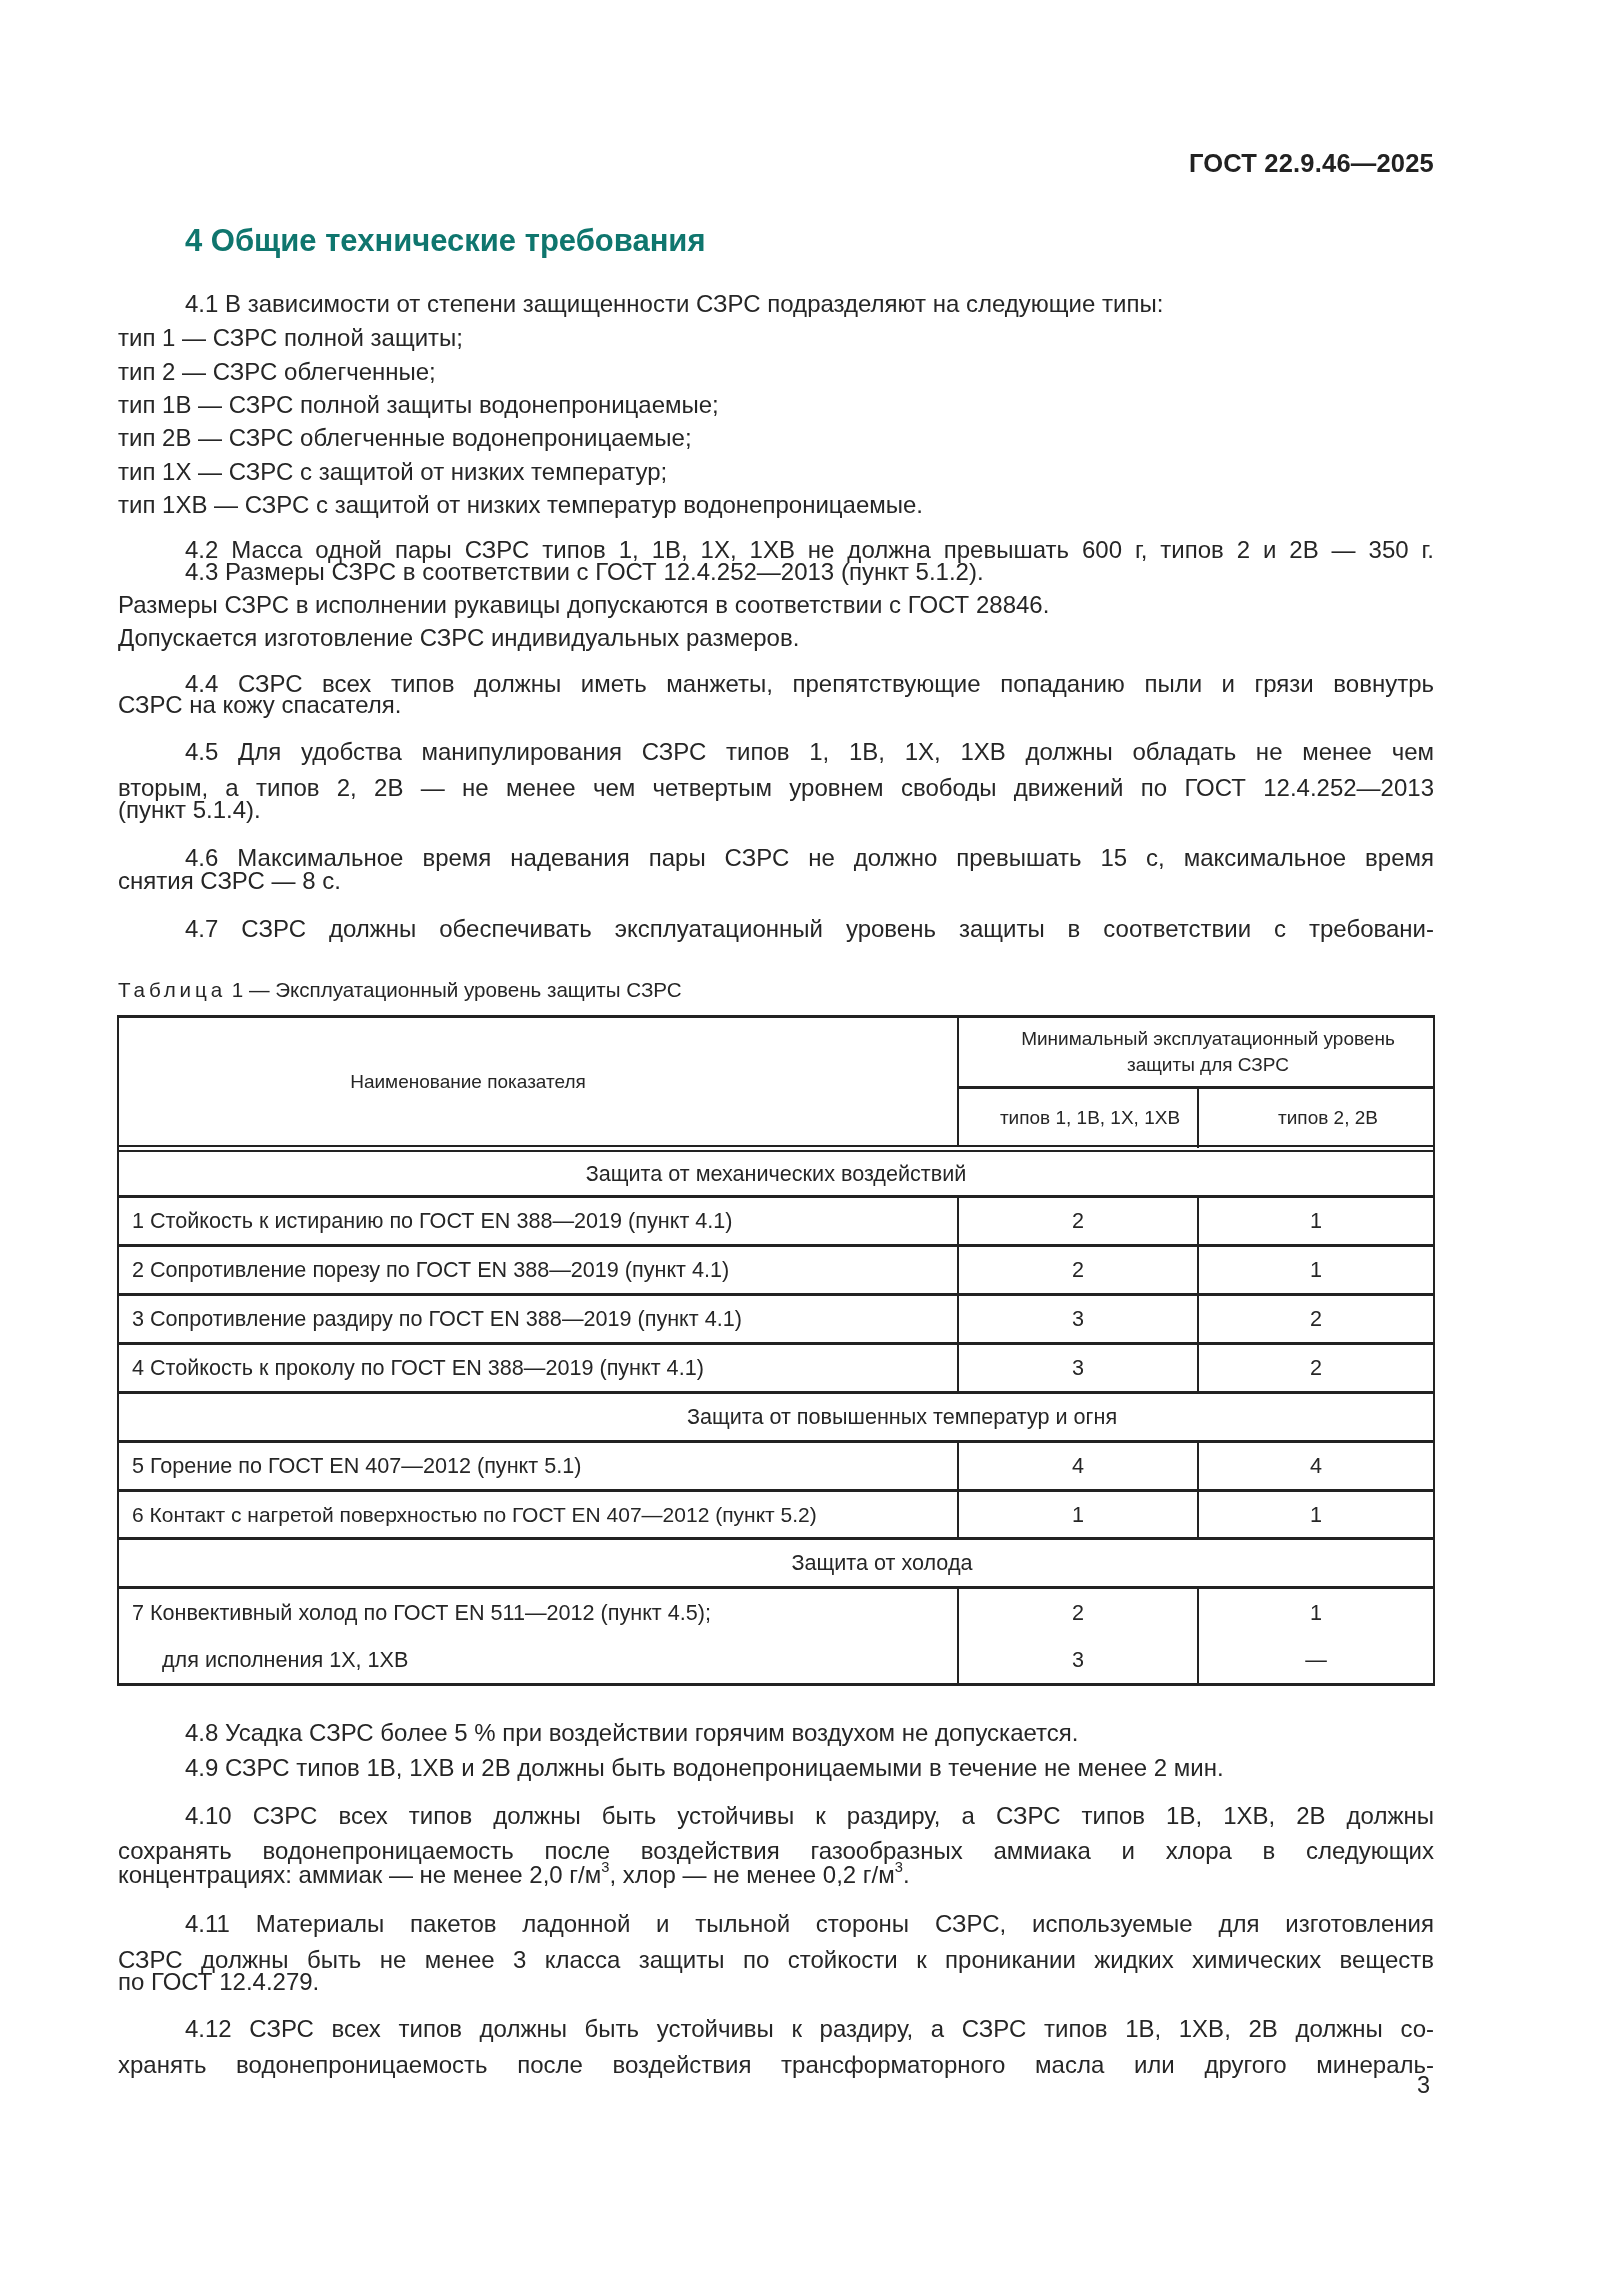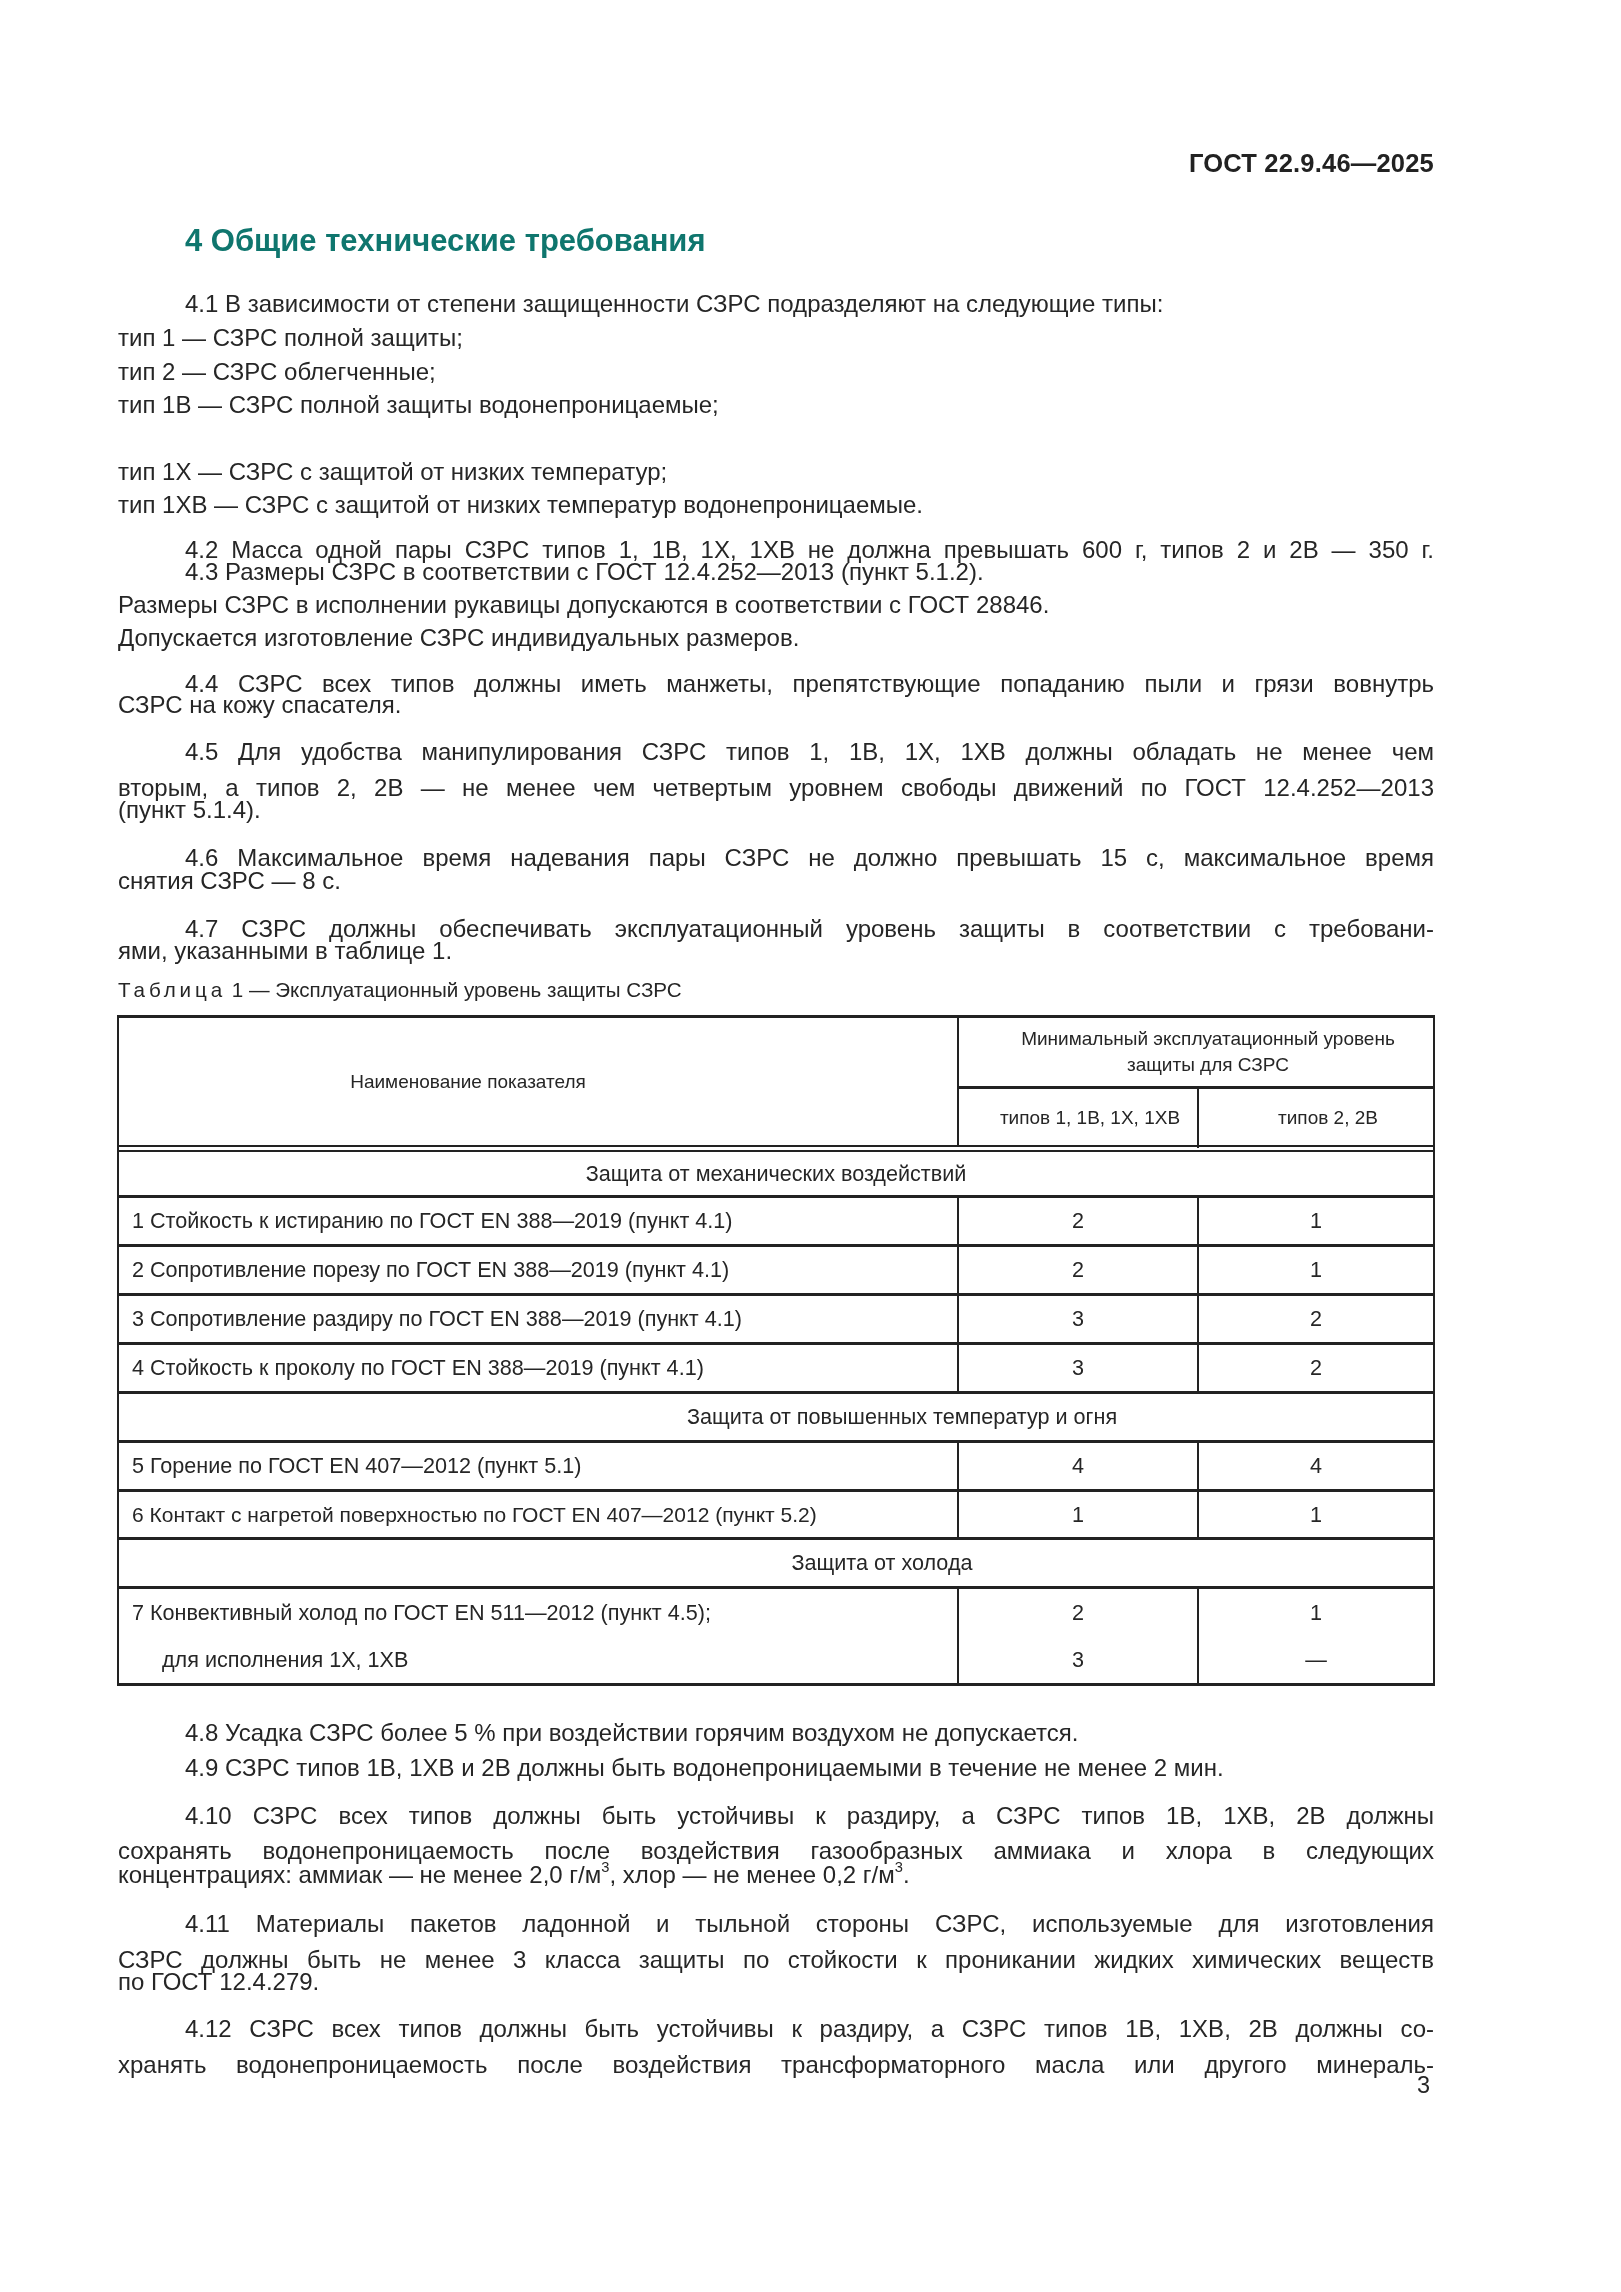--- a/index.html
+++ b/index.html
@@ -29,35 +29,35 @@
 
 <div class="page">
 
   <div class="doc-code">ГОСТ 22.9.46—2025</div>
   <div class="section-title">4 Общие технические требования</div>
 
   <div class="line ind" style="top:289px">4.1  В зависимости от степени защищенности СЗРС подразделяют на следующие типы:</div>
   <div class="line" style="top:323px">тип 1 — СЗРС полной защиты;</div>
   <div class="line" style="top:357px">тип 2 — СЗРС облегченные;</div>
   <div class="line" style="top:390px">тип 1В — СЗРС полной защиты водонепроницаемые;</div>
+  <div class="line" style="top:423px">тип 2В — СЗРС облегченные водонепроницаемые;</div>
   <div class="line" style="top:457px">тип 1Х — СЗРС с защитой от низких температур;</div>
   <div class="line" style="top:490px">тип 1ХВ — СЗРС с защитой от низких температур водонепроницаемые.</div>
   <div class="line ind just" style="top:523px">4.2  Масса одной пары СЗРС типов 1, 1В, 1Х, 1ХВ не должна превышать 600 г, типов 2 и 2В — 350 г.</div>
   <div class="line ind" style="top:557px">4.3  Размеры СЗРС в соответствии с ГОСТ 12.4.252—2013 (пункт 5.1.2).</div>
   <div class="line" style="top:590px">Размеры СЗРС в исполнении рукавицы допускаются в соответствии с ГОСТ 28846.</div>
   <div class="line" style="top:623px">Допускается изготовление СЗРС индивидуальных размеров.</div>
   <div class="line ind just" style="top:657px">4.4  СЗРС всех типов должны иметь манжеты, препятствующие попаданию пыли и грязи вовнутрь</div>
   <div class="line" style="top:690px">СЗРС на кожу спасателя.</div>
   <div class="line ind just" style="top:725px">4.5  Для удобства манипулирования СЗРС типов 1, 1В, 1Х, 1ХВ должны обладать не менее чем</div>
   <div class="line just" style="top:761px">вторым, а типов 2, 2В — не менее чем четвертым уровнем свободы движений по ГОСТ 12.4.252—2013</div>
   <div class="line" style="top:795px">(пункт 5.1.4).</div>
   <div class="line ind just" style="top:831px">4.6  Максимальное время надевания пары СЗРС не должно превышать 15 с, максимальное время</div>
   <div class="line" style="top:866px">снятия СЗРС — 8 с.</div>
   <div class="line ind just" style="top:902px">4.7  СЗРС должны обеспечивать эксплуатационный уровень защиты в соответствии с требовани-</div>
-  <div class="line" style="top:936px">ями, указанными в таблице 1.</div>
 
   <div class="caption">
     <span class="spaced">Таблица</span><span> 1 — Эксплуатационный уровень защиты СЗРС</span>
   </div>
 
   <div class="tbl">
 
     <div class="hline" style="top:0;height:2.9px"></div>
     <div class="hline" style="top:71px;left:840px;width:478px;height:2.9px"></div>
     <div class="hline" style="top:130px;height:2px"></div>

